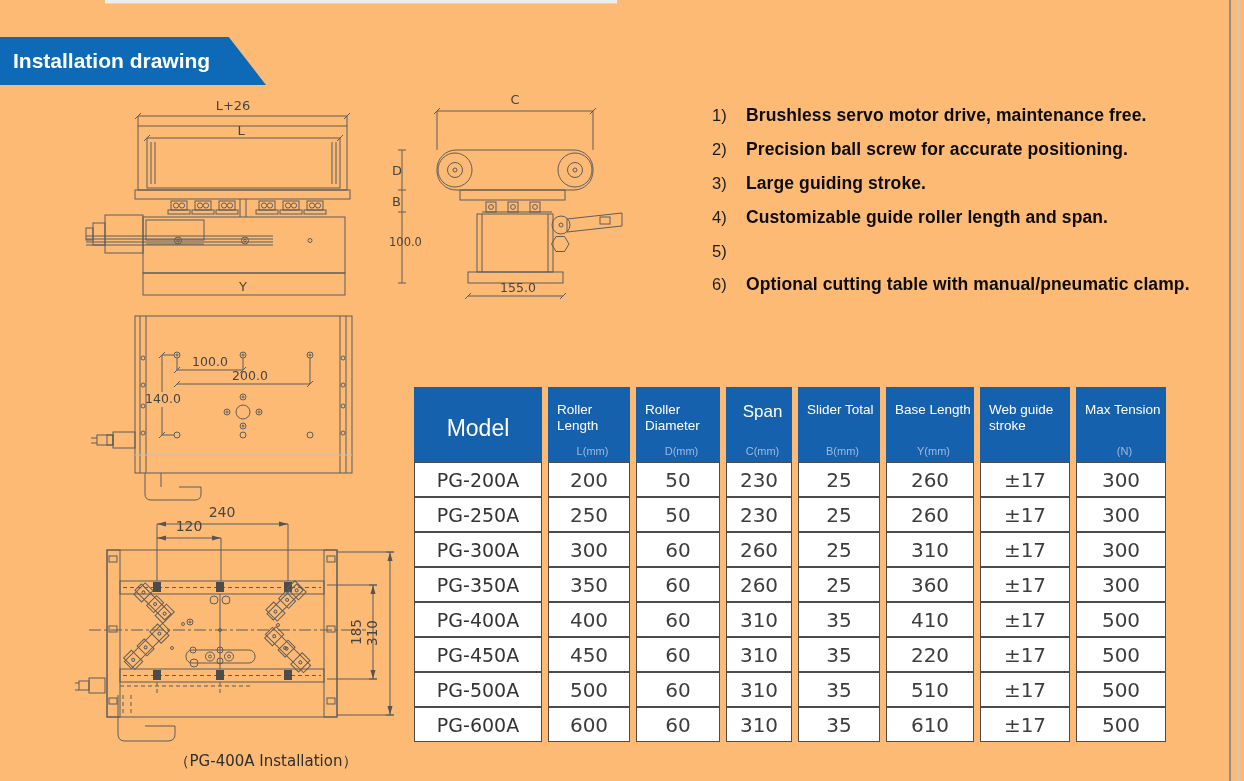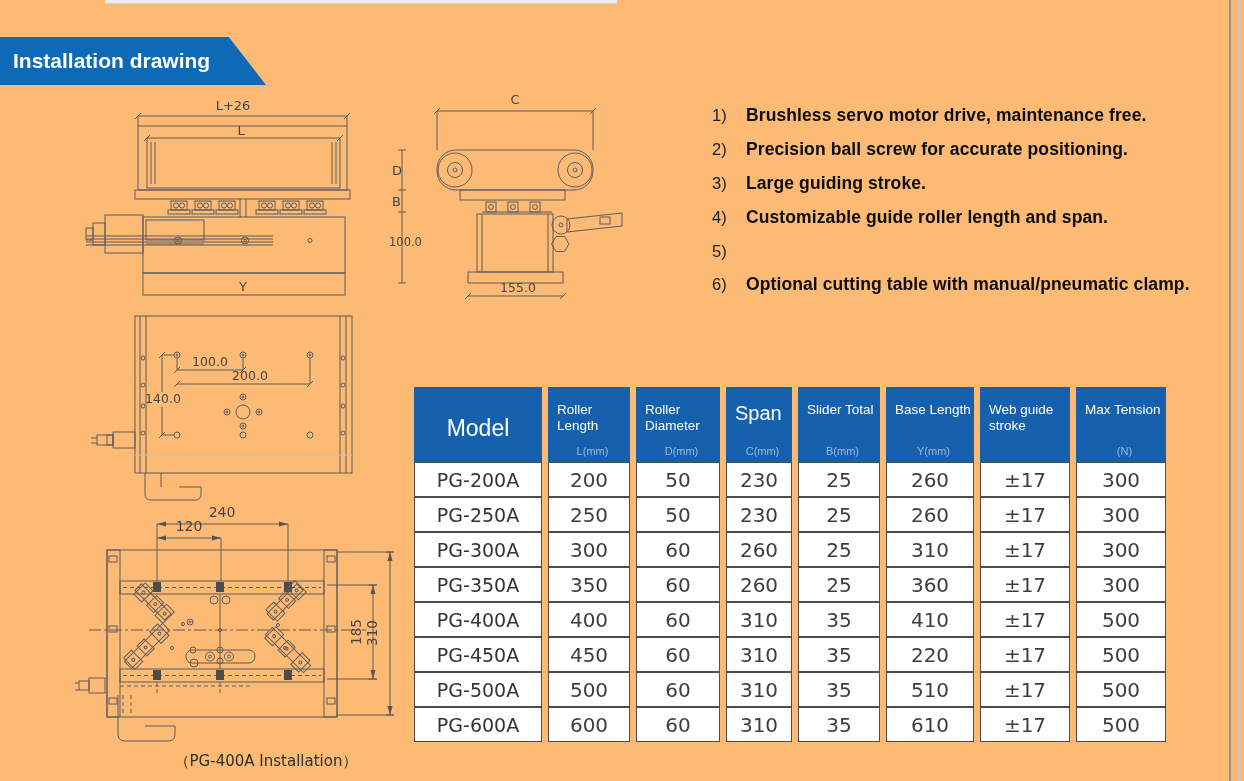--- a/index.html
+++ b/index.html
@@ -30,21 +30,21 @@
 
   
   #spec-table-wrap{position:absolute;left:408px;top:387px;width:764px;}
   table{border-collapse:separate;border-spacing:6px 0;table-layout:fixed;width:764px;}
   th{background:#1661ad;height:75px;padding:0;vertical-align:top;}
   .hwrap{display:flex;flex-direction:column;justify-content:space-between;height:63px;padding:7px 2px 5px 9px;text-align:left;}
   .hname{color:#ffffff;font-weight:normal;font-size:13.5px;line-height:1.18;margin-top:8px;}
   .hunit{color:#9db9dd;font-size:11px;text-align:center;font-weight:normal;}
   th.model .hwrap{justify-content:center;align-items:center;padding:0;height:75px;}
   th.model .hname{font-size:23px;}
-  th.span-col .hname{font-size:20px;}
+  th.span-col .hname{font-size:17px;text-align:center;}
   td{background:#ffffff;border:1px solid #4c4c4c;height:33px;text-align:center;
      font-family:"DejaVu Sans",sans-serif;font-size:20px;color:#3d3d3d;padding:0;}
   td[data-name="model-cell"]{font-size:19px;color:#343434;margin-top:12px;}
 
   
   .drw{position:absolute;}
   .drw path,.drw rect,.drw circle,.drw polygon,.drw line{stroke:#5d5d5d;fill:none;stroke-width:1;}
   .drw .fil{fill:#4c4c4c;stroke:none;}
   .drw .ar{fill:#555;stroke:none;}
   .drw text{fill:#454545;stroke:none;font-family:"DejaVu Sans",sans-serif;font-size:13px;}

